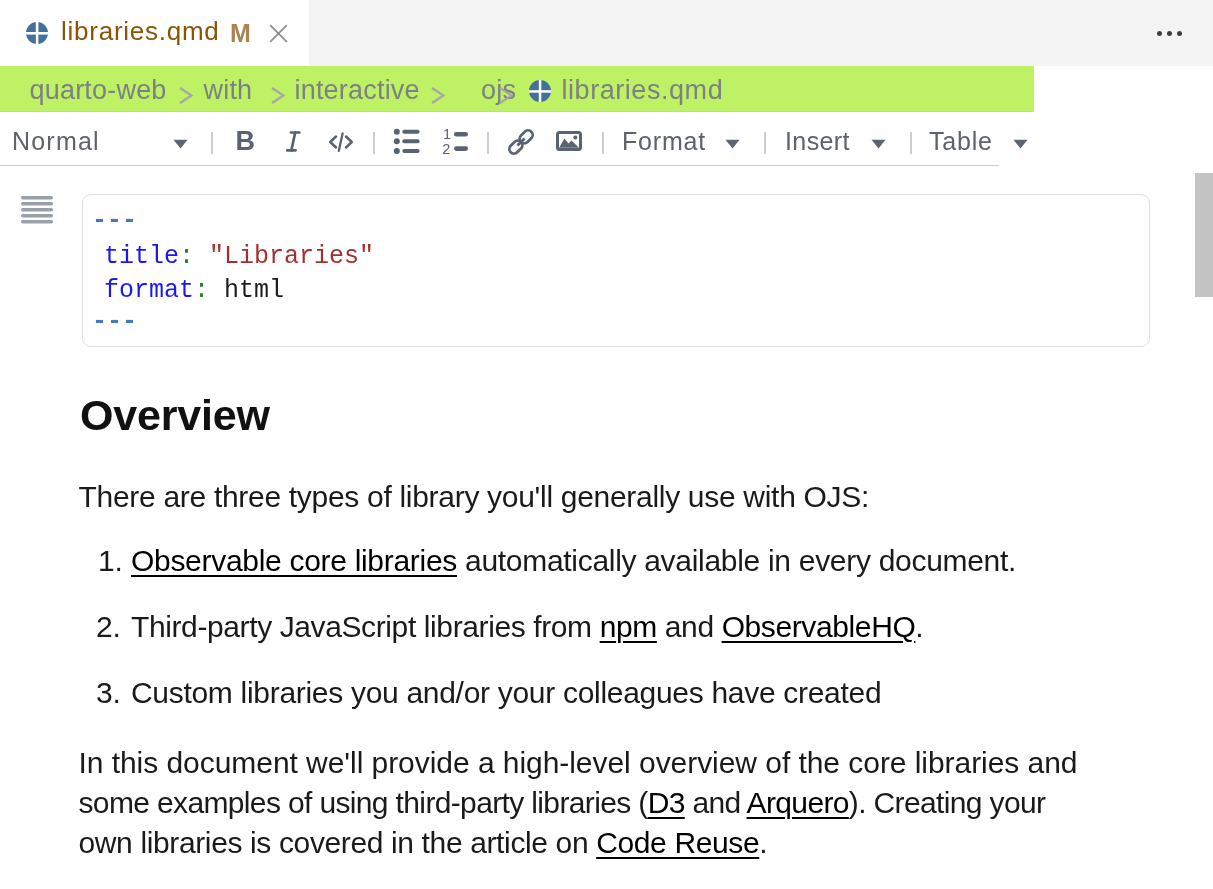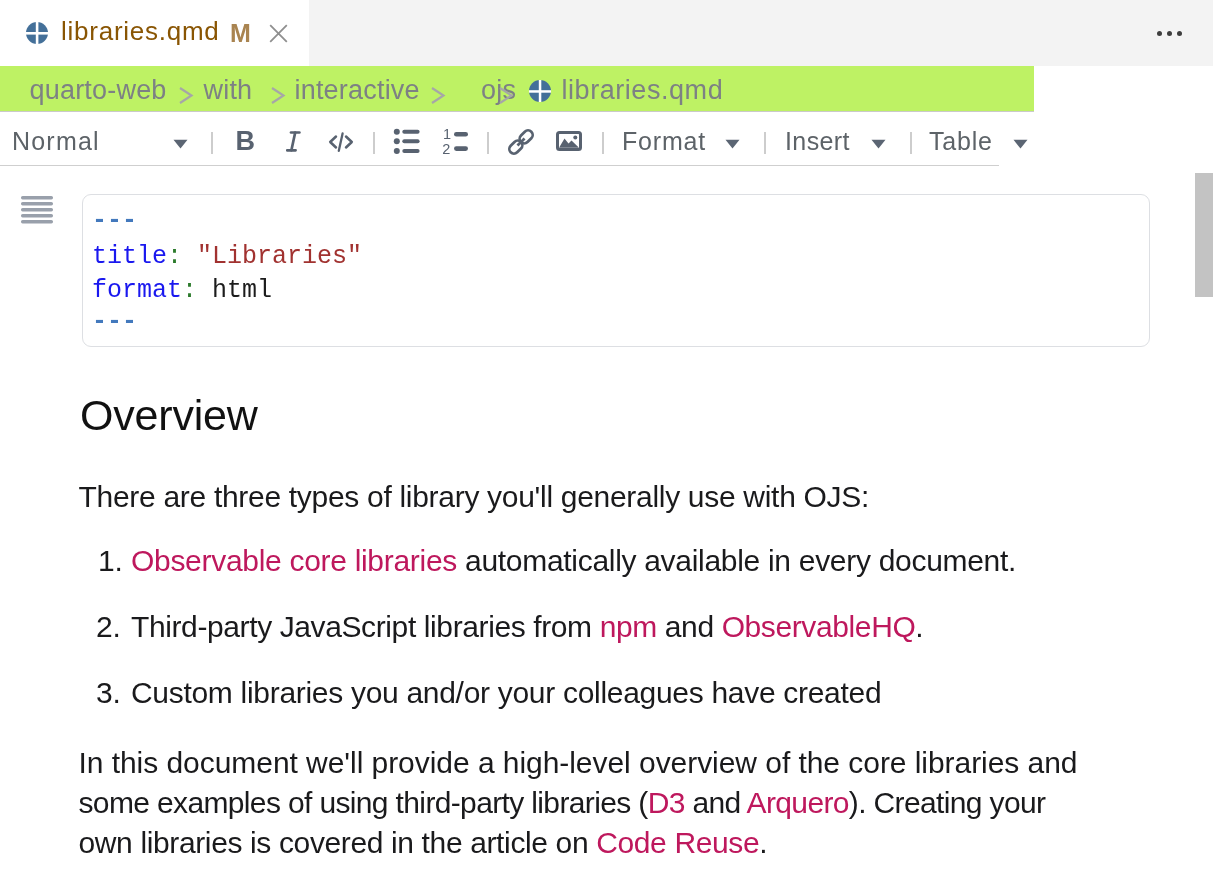--- a/index.html
+++ b/index.html
@@ -34,28 +34,28 @@
   
   #content { position:absolute; left:0; top:166px; width:1213px; height:723px; background:#fff; }
   #scrollthumb { position:absolute; left:1195px; top:7px; width:18px; height:124px; background:#c3c3c3; }
   #hamburger { position:absolute; left:21px; top:30px; }
 
   #codeblock { position:absolute; left:82px; top:28px; width:1068px; height:153px;
     background:#fff; border:1px solid #dddfe3; border-radius:9px; }
   #code { position:absolute; left:92px; top:40.6px; font-family:"Liberation Mono", monospace;
     font-size:25px; line-height:33.8px; white-space:pre; color:#1c1c1c; }
   .yd { color:#4379bd; font-weight:bold; position:relative; top:-2.8px; }
-  .yk { color:#1a18ef; }
+  .yk { color:#1a18ef;margin-left:12px; }
   .yc { color:#2b7a2b; }
   .ys { color:#a13230; }
 
   .body { font-size:30px; line-height:40px; letter-spacing:-0.3px; color:#1a1a1c; position:absolute; white-space:nowrap; }
-  a { color:#be185d; text-decoration-thickness:2px; text-underline-offset:3.5px;text-align:right; }
+  a { color:#000000; text-decoration:underline; text-decoration-thickness:2px; text-underline-offset:3.5px;text-align:right; }
   #h1 { position:absolute; left:80px; top:227.6px; font-size:43px; line-height:43px;
-    letter-spacing:-0.2px; font-weight:normal; color:#111; }
+    letter-spacing:-0.2px; font-weight:bold; color:#111; }
 </style>
 </head>
 <body>
 <div id="page">
 
   <div id="tabbar">
     <div id="tab">
       <svg id="tabicon" width="22" height="22" viewBox="0 0 22 22">
         <circle cx="11" cy="11" r="11" fill="#447099"></circle>
         <rect x="9.8" y="0" width="2.6" height="22" fill="#fff"></rect>

